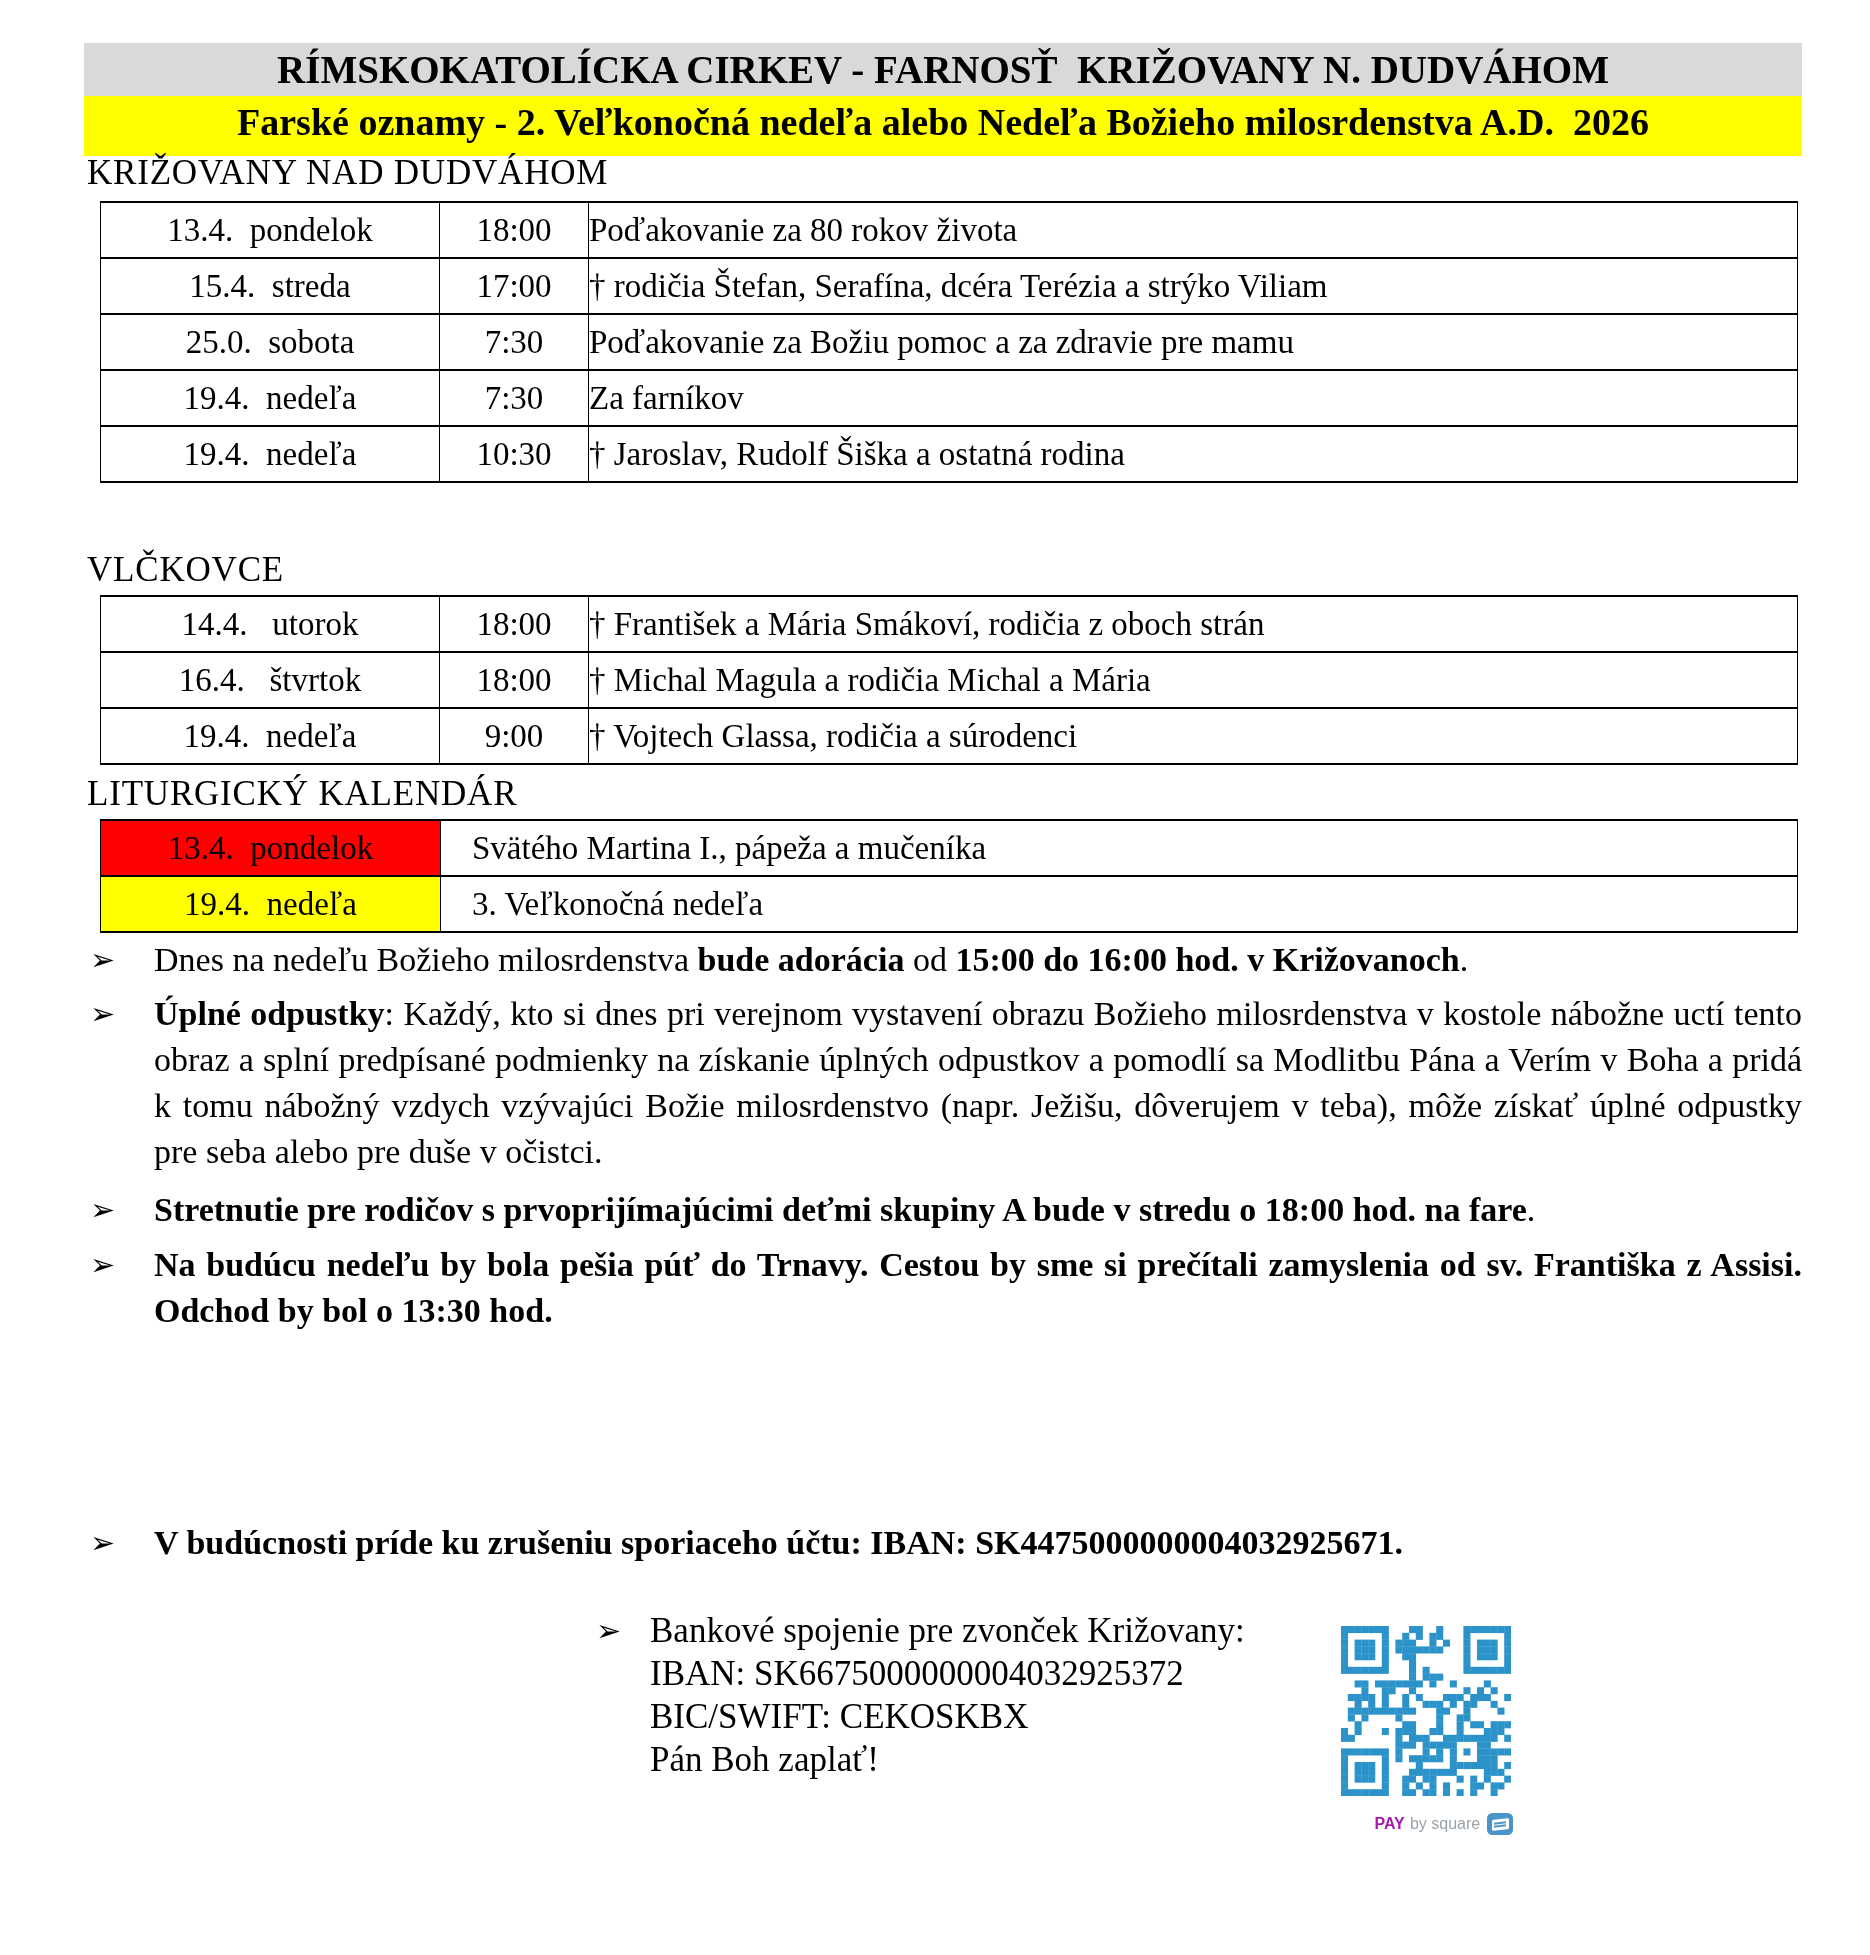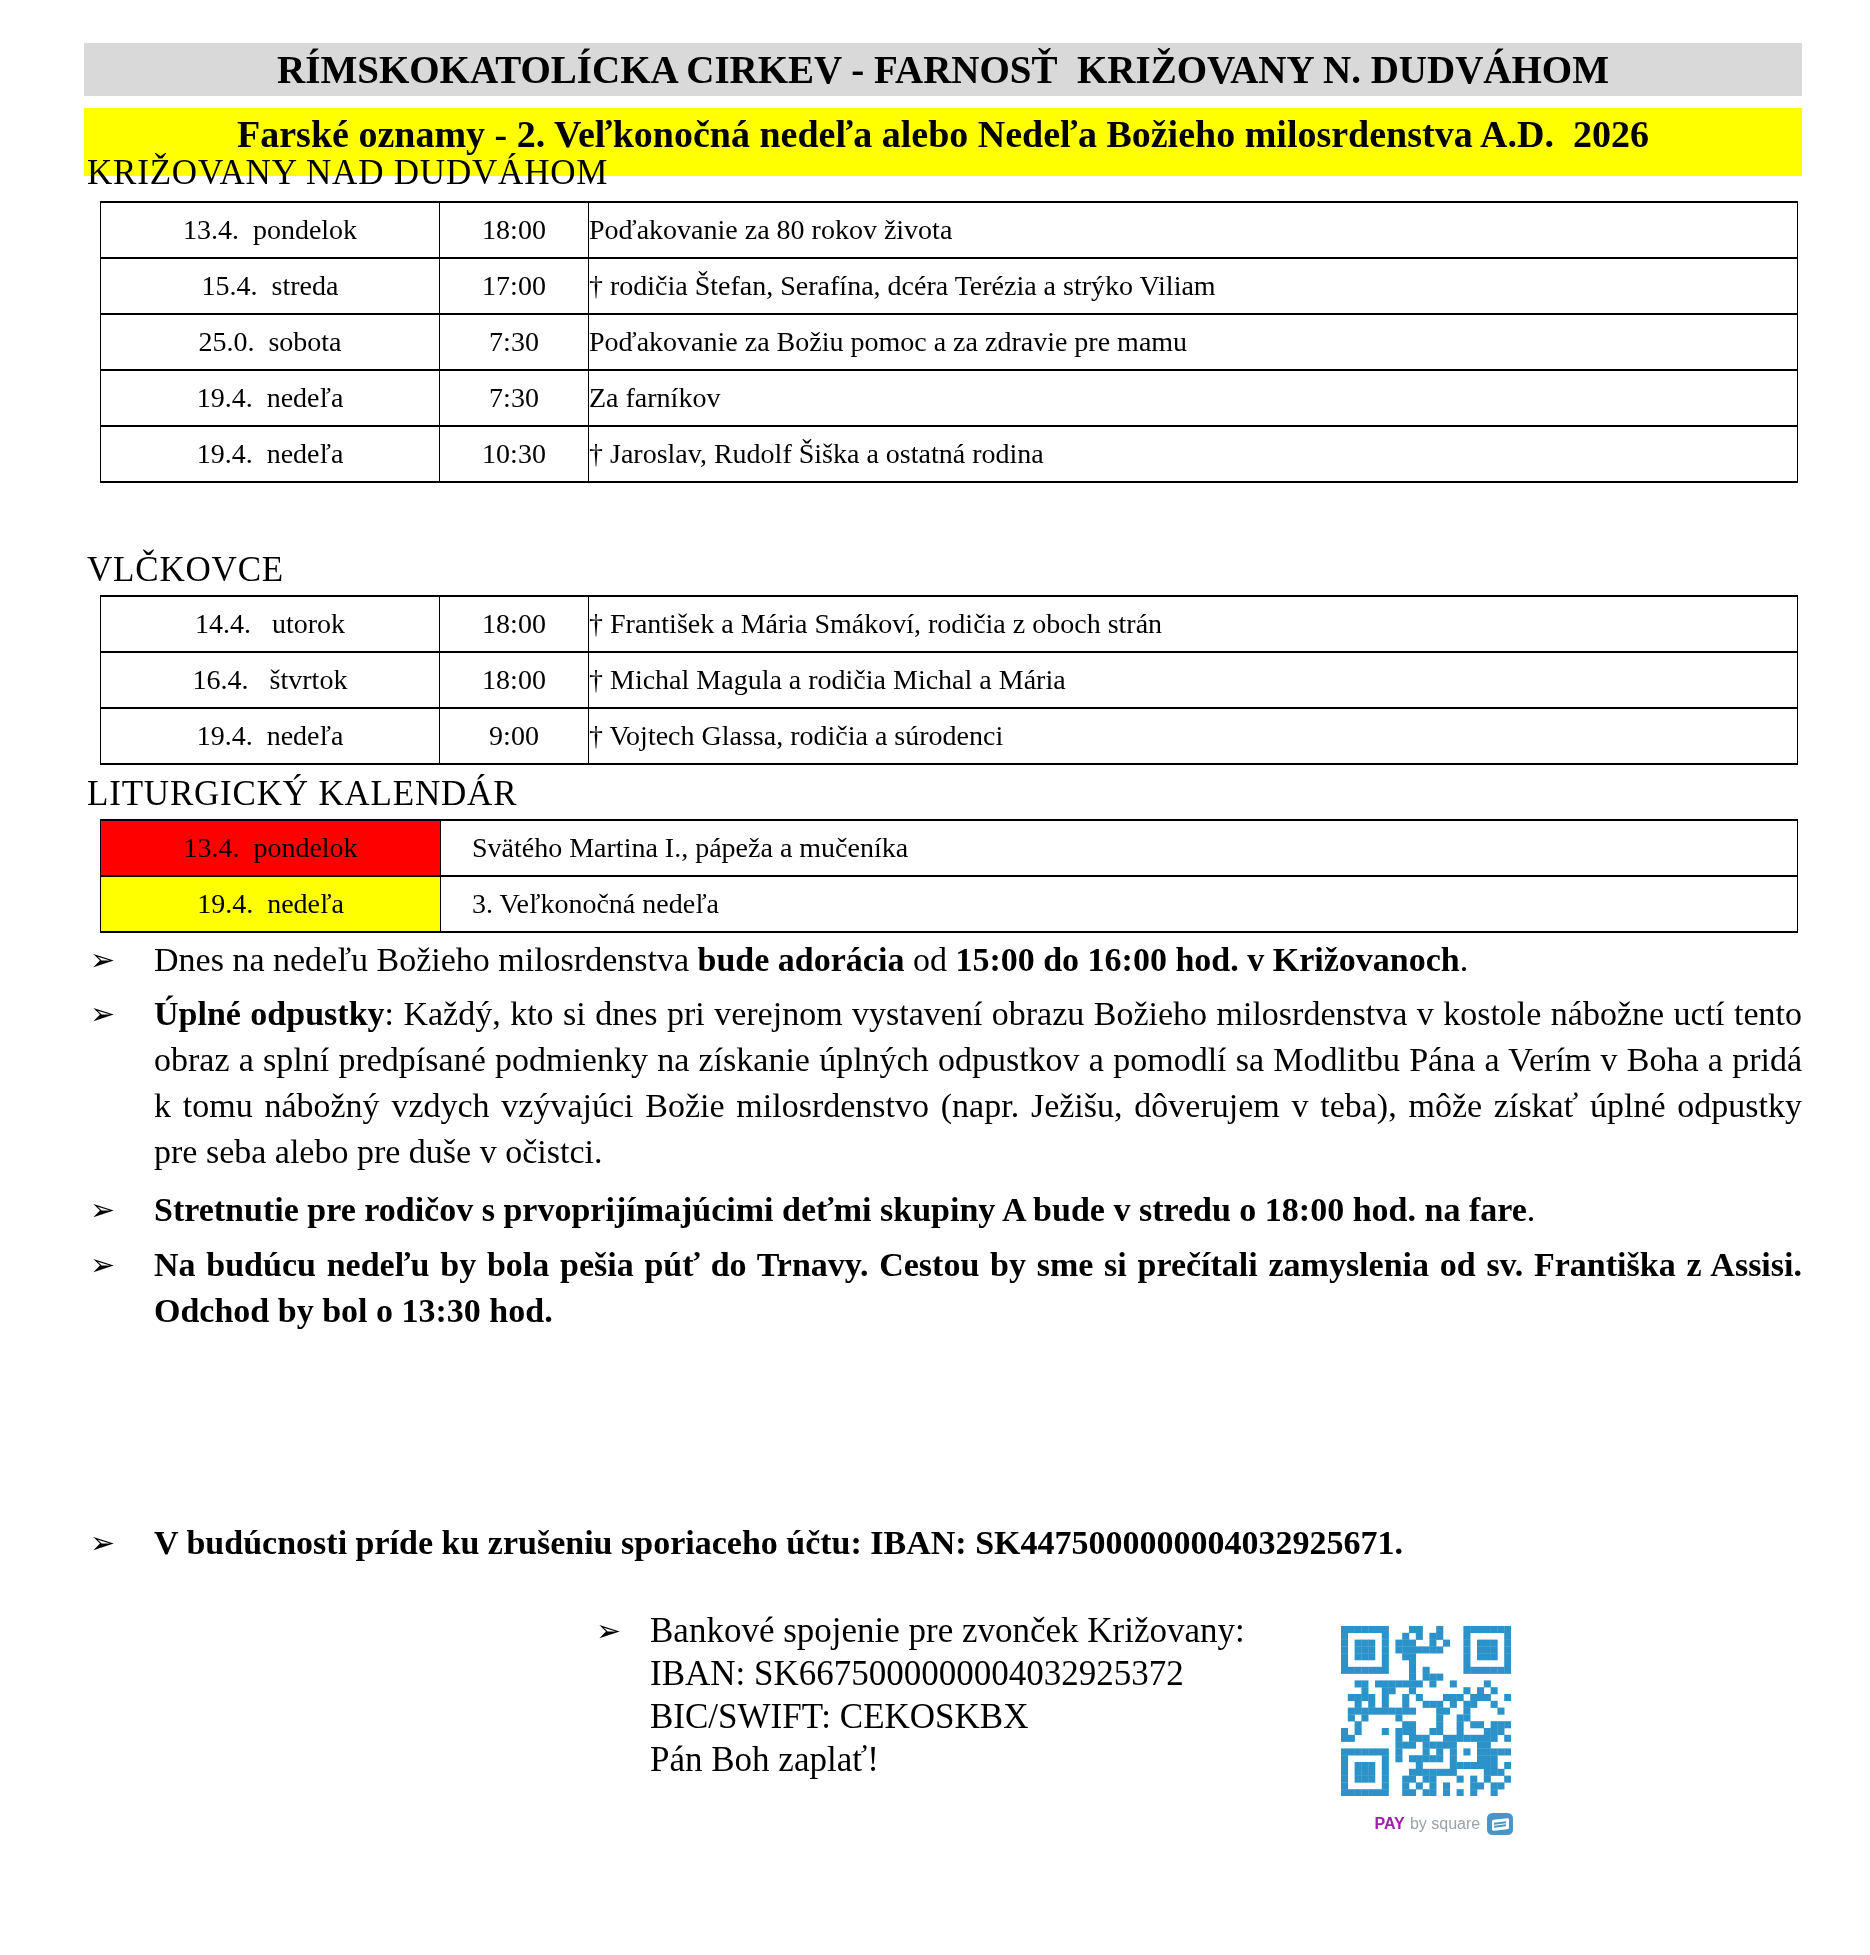--- a/index.html
+++ b/index.html
@@ -1,29 +1,29 @@
 <!DOCTYPE html>
 <html style="font-size:12px"><head>
 <meta charset="utf-8">
 <style>
   html,body{margin:0;padding:0;background:#fff;}
   .page{position:relative;width:1871px;height:1955px;background:#fff;overflow:hidden;
         font-family:"Liberation Serif","DejaVu Serif",serif;color:#000;}
 
   .bar{position:absolute;left:84px;width:1718px;text-align:center;font-weight:bold;white-space:pre;}
   .titlebar{top:43px;height:53px;line-height:53px;font-size:39px;background:#d9d9d9;}
-  .subtitlebar{top:96px;height:68px;line-height:52px;font-size:38px;background:#ffff00;margin-top:12px;}
+  .subtitlebar{top:96px;height:60px;line-height:52px;font-size:38px;background:#ffff00;}
 
   .secheading{position:absolute;left:87px;font-size:35px;line-height:38px;letter-spacing:0.8px;white-space:pre;}
   #h-krizovany{top:154px;}
   #h-vlckovce{top:551px;}
   #h-liturgical{top:775px;}
 
   table.sched{position:absolute;left:100px;width:1698px;border-collapse:collapse;table-layout:fixed;
-              font-size:28px;}
+              font-size:33px;}
   #table-krizovany{top:201px;}
   #table-vlckovce{top:595px;border-radius:6px;}
   #table-liturgical{top:819px;}
   table.sched td{border:1.5px solid #000;border-top:2.3px solid #000;border-bottom:2.3px solid #000;
                  height:54px;padding:0;vertical-align:middle;white-space:pre;overflow:hidden;}
   #table-krizovany td,#table-vlckovce td{height:54px;}
   td.c-date{width:338px;text-align:center;}
   td.c-time{width:148px;text-align:center;}
   td.c-int{text-align:left;padding-left:21px;}
   #table-liturgical td.c-date{width:339px;}

